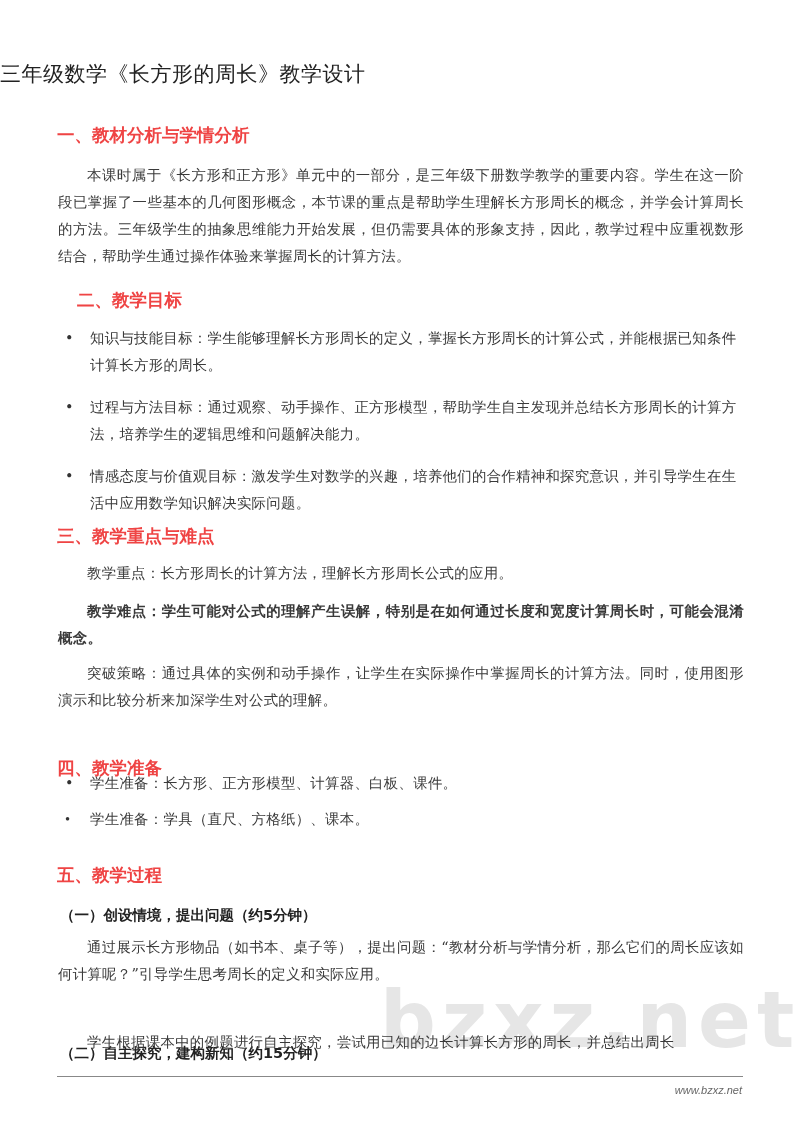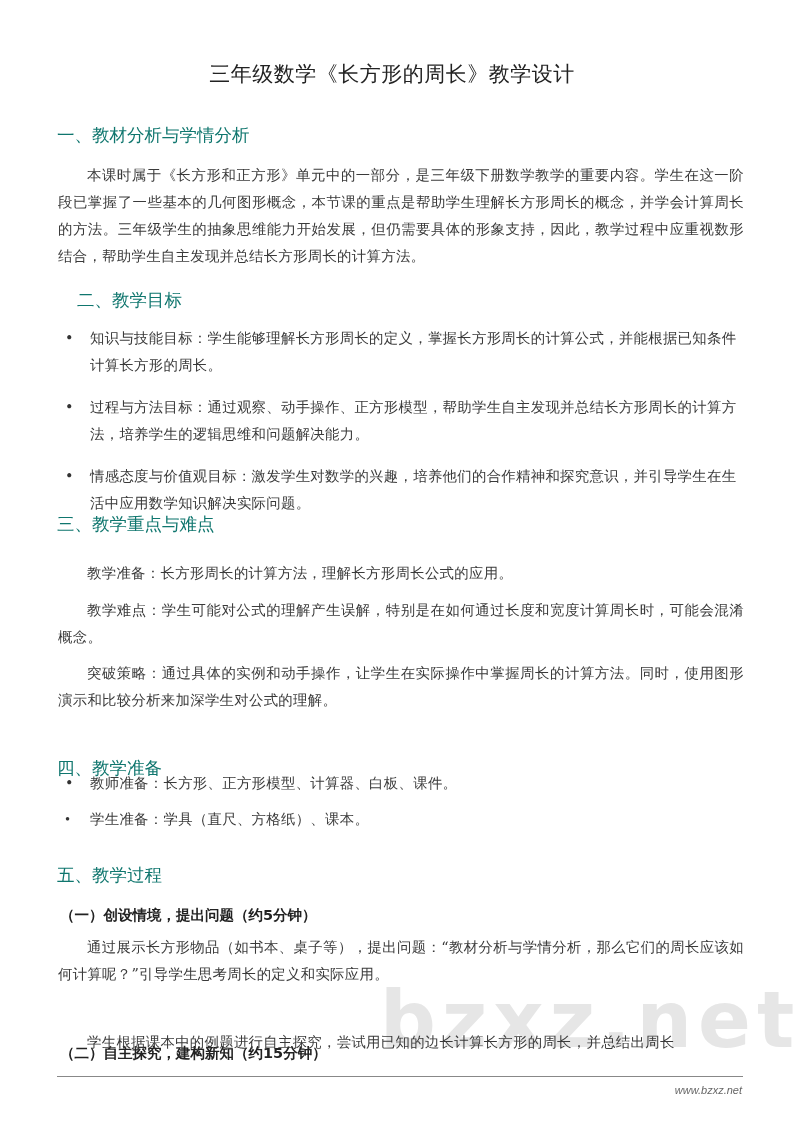--- a/index.html
+++ b/index.html
@@ -1,22 +1,22 @@
 <!DOCTYPE html>
 <html><head>
 <meta charset="utf-8">
 <style>
   html, body { margin: 0; padding: 0; background: #ffffff; }
   body { width: 800px; height: 1130px; position: relative; overflow: hidden;
          font-family: "DejaVu Serif", "Liberation Serif", serif; color: #333333; }
   .page { position: absolute; left: 0; top: 0; width: 800px; height: 1130px; }
-  .title { position: absolute; left: 0; width: 784px; top: 60px; text-align: center;
+  .title { position: absolute; left: 0; width: 784px; top: 60px; text-align: left;
            font-family: Liberation Sans, sans-serif; font-size: 21px; color: #222; letter-spacing: 0.5px; }
   .h1 { position: absolute; left: 57px; font-family: "DejaVu Sans", "Liberation Sans", sans-serif;
-        font-size: 17.5px; font-weight: normal; color: #0f766e; }
+        font-size: 17.5px; font-weight: bold; color: #ef4444; }
   .h2 { position: absolute; left: 60px; font-family: "DejaVu Sans", "Liberation Sans", sans-serif;
         font-size: 14.5px; font-weight: bold; color: #222; }
   .para { position: absolute; left: 58px; width: 686px; font-size: 14.4px; line-height: 27px;
           text-indent: 29px; text-align: justify; color: #3a3a3a; letter-spacing: 0.3px; }
   .bullet { position: absolute; left: 62px; width: 684px; font-size: 14.4px; line-height: 27px;
             color: #3a3a3a; padding-left: 28px; box-sizing: border-box; letter-spacing: 0.3px; }
   .bullet::before { content: "•"; position: absolute; left: 3px; top: 0; color: #333; }
   .rule { position: absolute; left: 57px; width: 686px; top: 1076px; height: 1px; background: #888; }
   .footer { position: absolute; right: 58px; top: 1084px; font-family: Liberation Sans, sans-serif;
             font-style: italic; font-size: 11px; color: #666; }
@@ -28,34 +28,34 @@
 <body>
 
 <div class="page">
 
   <div class="watermark">bzxz.net</div>
 
   <div class="content">
     <div class="title">三年级数学《长方形的周长》教学设计</div>
 
     <div class="h1" style="top:123px;">一、教材分析与学情分析</div>
-    <div class="para" style="top:162px;">本课时属于《长方形和正方形》单元中的一部分，是三年级下册数学教学的重要内容。学生在这一阶段已掌握了一些基本的几何图形概念，本节课的重点是帮助学生理解长方形周长的概念，并学会计算周长的方法。三年级学生的抽象思维能力开始发展，但仍需要具体的形象支持，因此，教学过程中应重视数形结合，帮助学生自主发现并总结长方形周长的计算方法。</div>
+    <div class="para" style="top:162px;">本课时属于《长方形和正方形》单元中的一部分，是三年级下册数学教学的重要内容。学生在这一阶段已掌握了一些基本的几何图形概念，本节课的重点是帮助学生理解长方形周长的概念，并学会计算周长的方法。三年级学生的抽象思维能力开始发展，但仍需要具体的形象支持，因此，教学过程中应重视数形结合，帮助学生通过操作体验来掌握周长的计算方法。</div>
 
     <div class="h1" style="top:288px;margin-left:20px;">二、教学目标</div>
     <div class="bullet" style="top:325px;">知识与技能目标：学生能够理解长方形周长的定义，掌握长方形周长的计算公式，并能根据已知条件计算长方形的周长。</div>
     <div class="bullet" style="top:394px;">过程与方法目标：通过观察、动手操作、正方形模型，帮助学生自主发现并总结长方形周长的计算方法，培养学生的逻辑思维和问题解决能力。</div>
     <div class="bullet" style="top:463px;">情感态度与价值观目标：激发学生对数学的兴趣，培养他们的合作精神和探究意识，并引导学生在生活中应用数学知识解决实际问题。</div>
 
-    <div class="h1" style="top:512px;">三、教学重点与难点</div>
-    <div class="para" style="top:560px;">教学准备：长方形周长的计算方法，理解长方形周长公式的应用。</div>
-    <div class="para" style="top:597px;">教学难点：学生可能对公式的理解产生误解，特别是在如何通过长度和宽度计算周长时，可能会混淆概念。</div>
+    <div class="h1" style="top:524px;">三、教学重点与难点</div>
+    <div class="para" style="top:560px;">教学重点：长方形周长的计算方法，理解长方形周长公式的应用。</div>
+    <div class="para" style="top:597px;font-weight:bold;">教学难点：学生可能对公式的理解产生误解，特别是在如何通过长度和宽度计算周长时，可能会混淆概念。</div>
     <div class="para" style="top:660px;">突破策略：通过具体的实例和动手操作，让学生在实际操作中掌握周长的计算方法。同时，使用图形演示和比较分析来加深学生对公式的理解。</div>
 
     <div class="h1" style="top:756px;">四、教学准备</div>
-    <div class="bullet" style="top:770px;">教师准备：长方形、正方形模型、计算器、白板、课件。</div>
+    <div class="bullet" style="top:770px;">学生准备：长方形、正方形模型、计算器、白板、课件。</div>
     <div class="bullet" style="top:806px;font-family:Liberation Serif, serif;">学生准备：学具（直尺、方格纸）、课本。</div>
 
     <div class="h1" style="top:863px;">五、教学过程</div>
     <div class="h2" style="top:906px;">（一）创设情境，提出问题（约5分钟）</div>
     <div class="para" style="top:934px;">通过展示长方形物品（如书本、桌子等），提出问题：“教材分析与学情分析，那么它们的周长应该如何计算呢？”引导学生思考周长的定义和实际应用。</div>
     <div class="h2" style="top:1000px;margin-top:44px;">（二）自主探究，建构新知（约15分钟）</div>
     <div class="para" style="top:1029px;">学生根据课本中的例题进行自主探究，尝试用已知的边长计算长方形的周长，并总结出周长</div>
 
     <div class="rule"></div>
     <div class="footer">www.bzxz.net</div>

